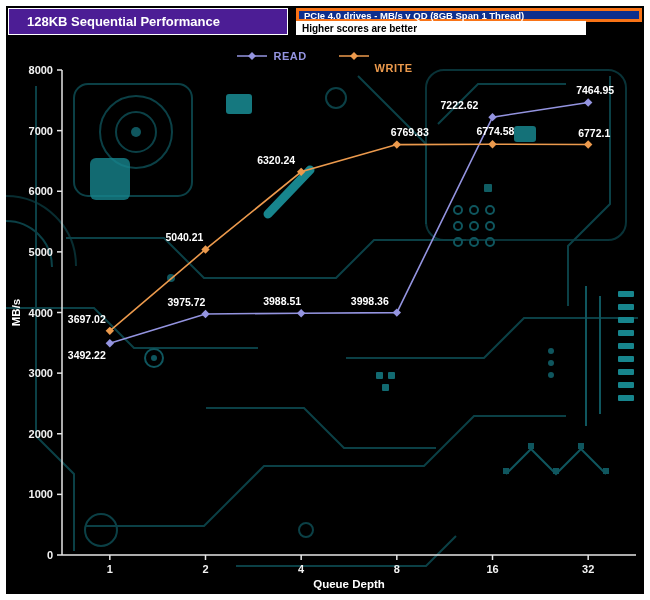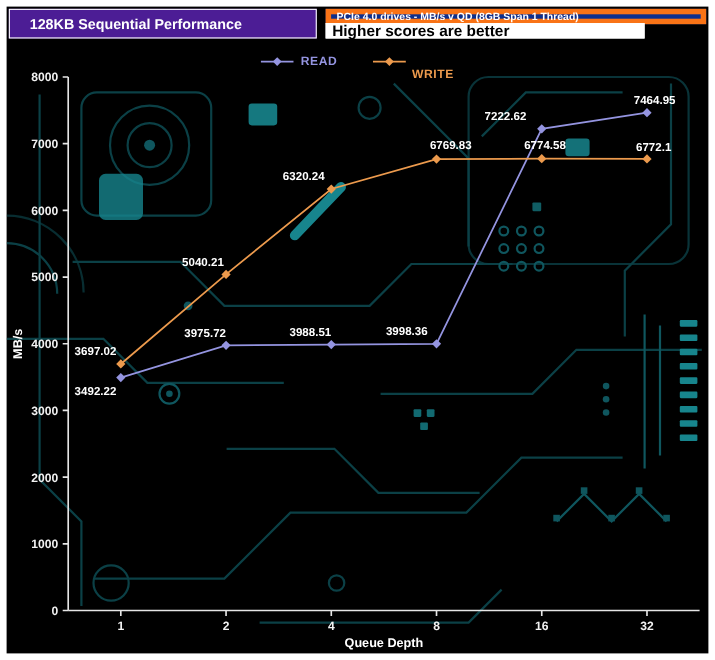--- a/index.html
+++ b/index.html
@@ -2,22 +2,22 @@
 <html><head>
 <meta charset="utf-8">
 <style>
   html,body{margin:0;padding:0;background:#444;}
   .page{position:relative;width:650px;height:600px;background:#ffffff;font-family:"Liberation Sans",sans-serif;overflow:hidden;}
   .canvas{position:absolute;left:6px;top:6px;width:638px;height:588px;background:#000000;overflow:hidden;}
   #circuit{position:absolute;left:0;top:0;z-index:0;}
   #chart-svg{position:absolute;left:0;top:0;z-index:2;}
   .hdr{position:absolute;z-index:3;box-sizing:border-box;display:flex;align-items:center;}
   .title-box{left:2px;top:2px;width:280px;height:27px;background:#4c1d95;border:1px solid #ffffff;color:#ffffff;font-size:13px;font-weight:bold;padding-left:18px;}
-  .sub-top{left:290px;top:2px;width:346px;height:14px;background:#0e2f8d;border:5px solid #f97316;color:#ffffff;font-size:9.5px;font-weight:bold;padding-left:5px;}
-  .sub-bottom{left:290px;top:15px;width:290px;height:14px;background:#ffffff;border:1px solid #ffffff;color:#000000;font-size:14px;font-weight:bold;padding-left:5px;}
+  .sub-top{left:290px;top:2px;width:346px;height:14px;background:#0e2f8d;border:3px solid #f97316;color:#ffffff;font-size:9.5px;font-weight:bold;padding-left:5px;}
+  .sub-bottom{left:290px;top:15px;width:290px;height:14px;background:#ffffff;border:1px solid #ffffff;color:#000000;font-size:10px;font-weight:bold;padding-left:5px;}
   .legend{position:absolute;z-index:3;top:42px;left:0;right:0;height:16px;display:flex;justify-content:center;align-items:center;gap:32px;text-align:center;}
   .legend-item{display:flex;align-items:center;gap:6px;}
   .legend-label{font-size:11px;font-weight:bold;letter-spacing:0.5px;}
   .tick{fill:#f2f2f2;font-family:"Liberation Sans",sans-serif;font-size:11px;font-weight:bold;}
   .dlabel{fill:#ffffff;font-family:"Liberation Sans",sans-serif;font-size:10.5px;font-weight:bold;}
   .axis-title{fill:#ffffff;font-family:"Liberation Sans",sans-serif;font-size:11.5px;font-weight:bold;}
 </style>
 </head>
 <body>
 

